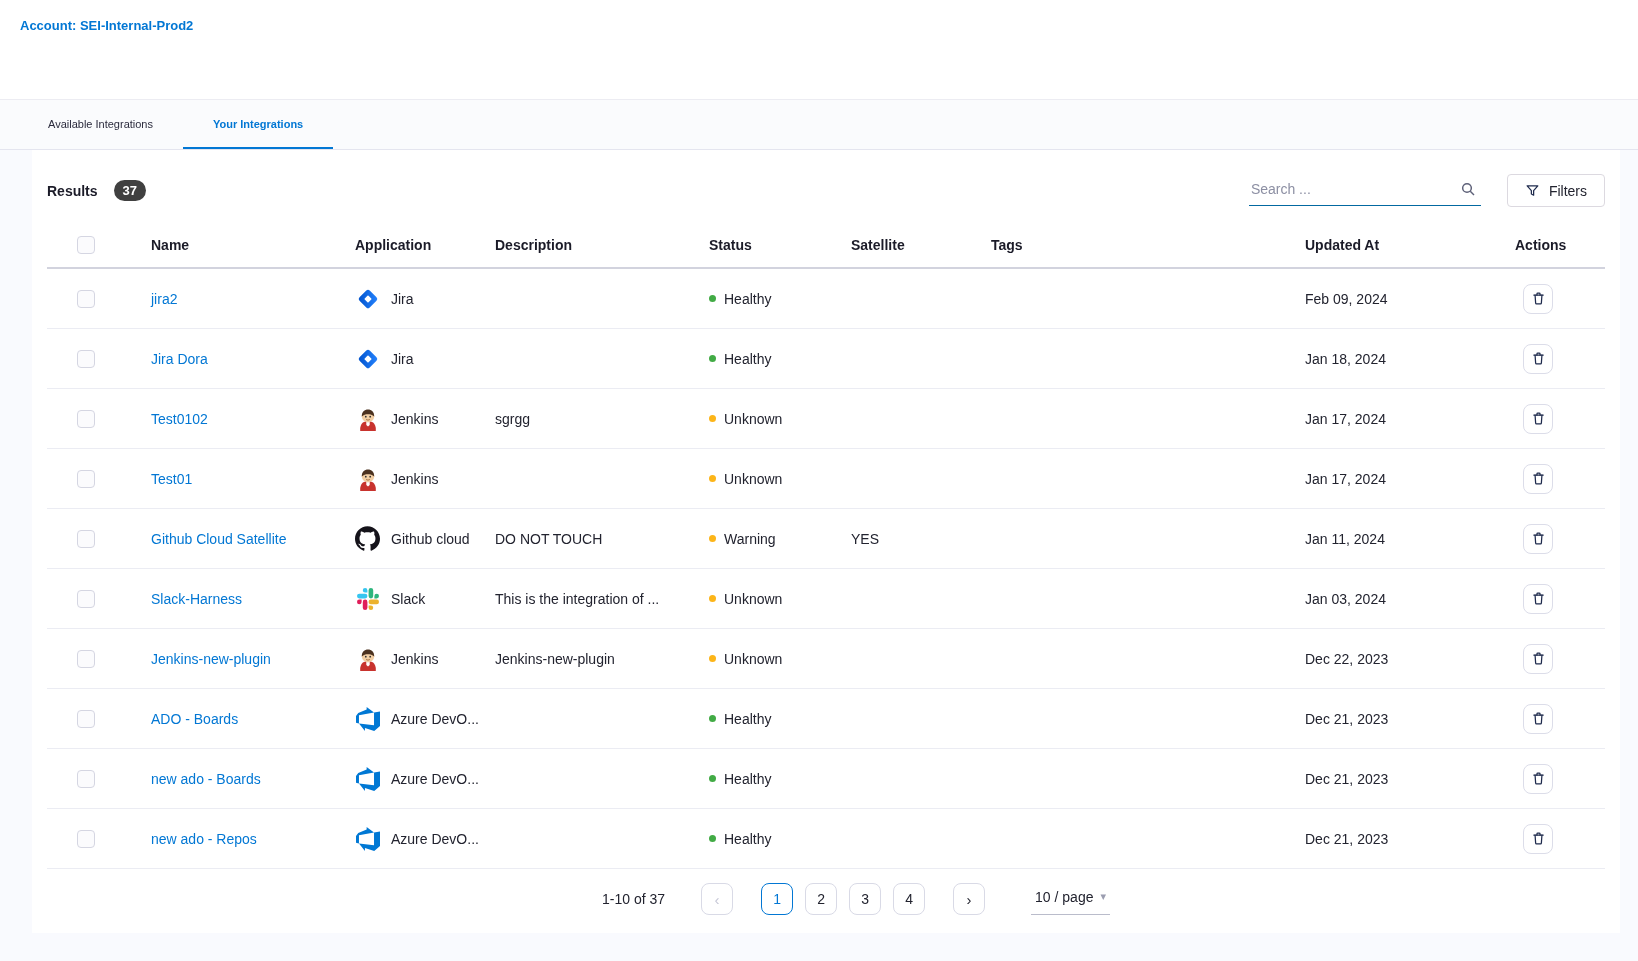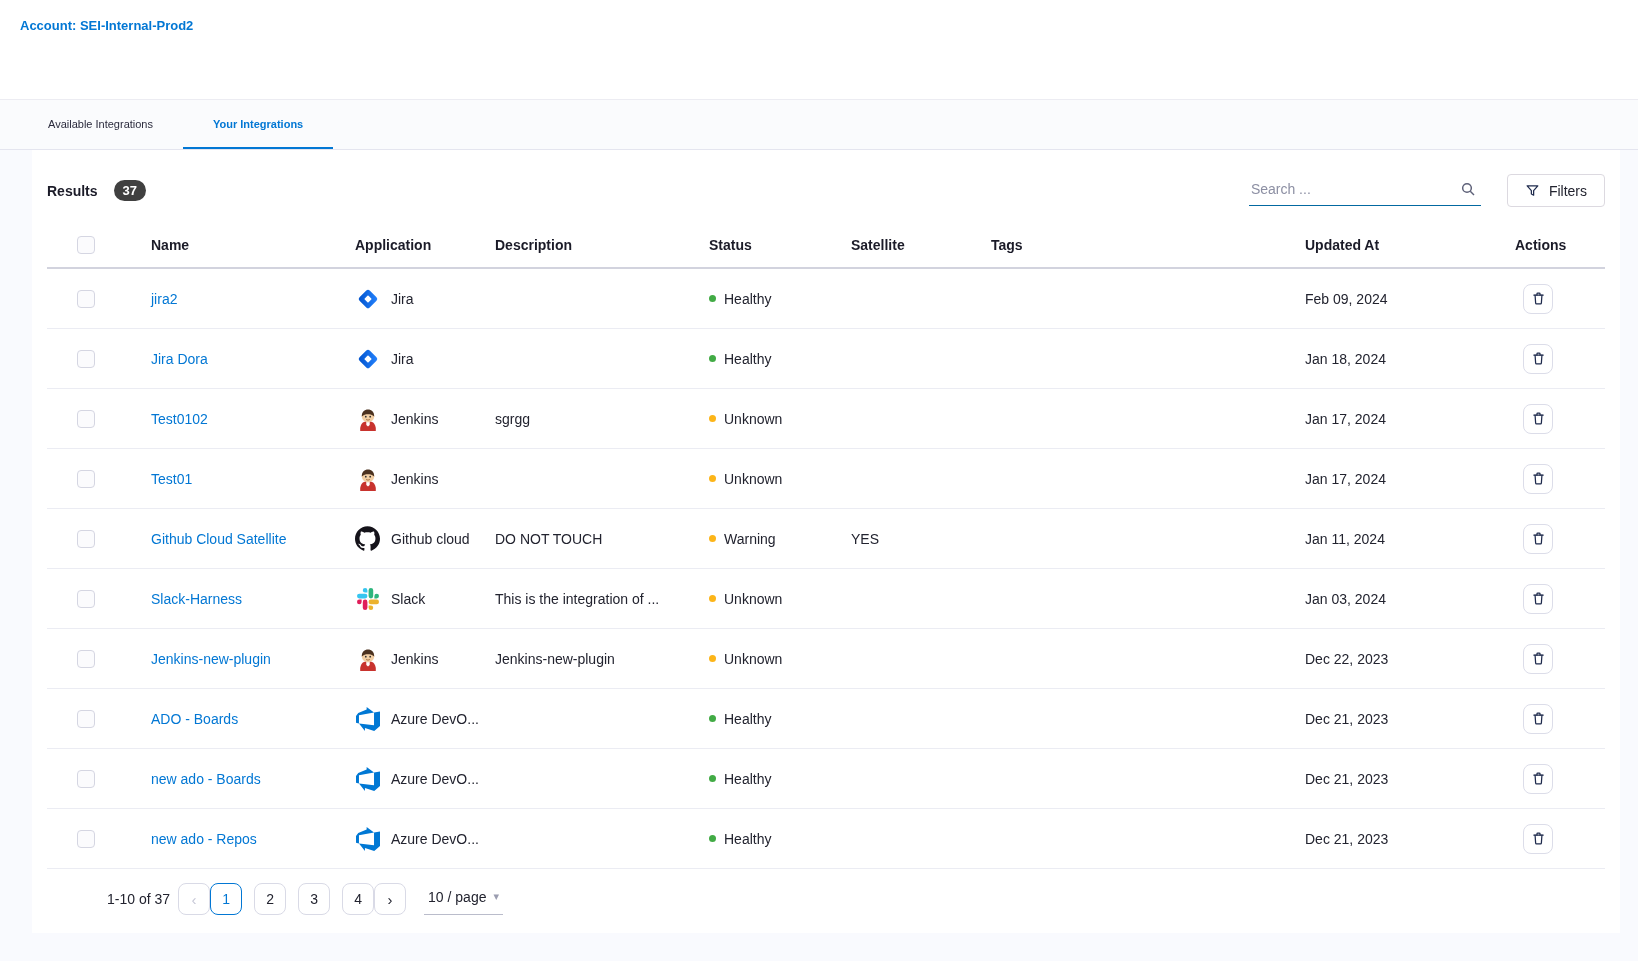--- a/index.html
+++ b/index.html
@@ -75,21 +75,21 @@
   .app-icon { width:25px; height:25px; display:flex; align-items:center; justify-content:center; }
   .desc, .app-label { white-space:nowrap; overflow:hidden; text-overflow:ellipsis; padding-right:10px; }
   .status-cell { display:flex; align-items:center; gap:8px; }
   .dot { width:7px; height:7px; border-radius:50%; background:#42ab45; flex:none; }
   .trash-btn {
     width:30px; height:30px; border:1px solid #dcdde9; border-radius:8px; background:#fff;
     display:flex; align-items:center; justify-content:center; cursor:pointer; margin-left:8px;
   }
 
   
-  .pagination { display:flex; align-items:center; gap:0; padding:14px 0 2px; margin-left:60px; }
+  .pagination { display:flex; align-items:center; justify-content:center; gap:28px; padding:14px 0 2px; margin-left:60px; }
   .range-label { font-size:14px; color:#22232f; margin-right:8px; }
   .pg-btn {
     min-width:32px; height:32px; padding:0 6px; border:1px solid #d9dae6; border-radius:8px;
     background:#fff; display:flex; align-items:center; justify-content:center;
     font-size:14px; color:#22232f; cursor:pointer; font-family:"Liberation Sans", sans-serif;
   }
   .pg-btn.active { border-color:#0277d4; color:#0277d4; }
   .arrow { font-size:15px; line-height:1; }
   .pg-btn .arrow.dim { color:#c6c7d6; }
   .page-size {

